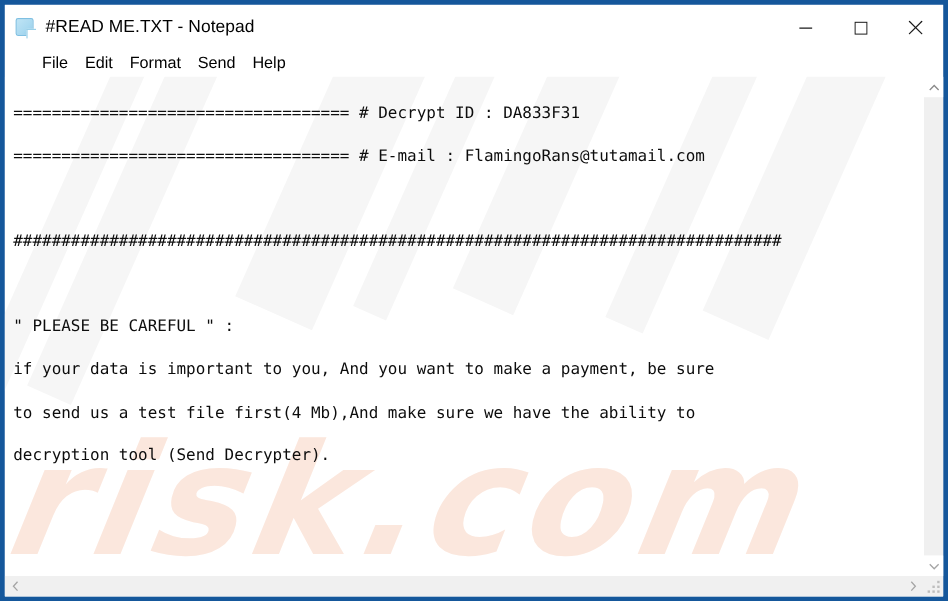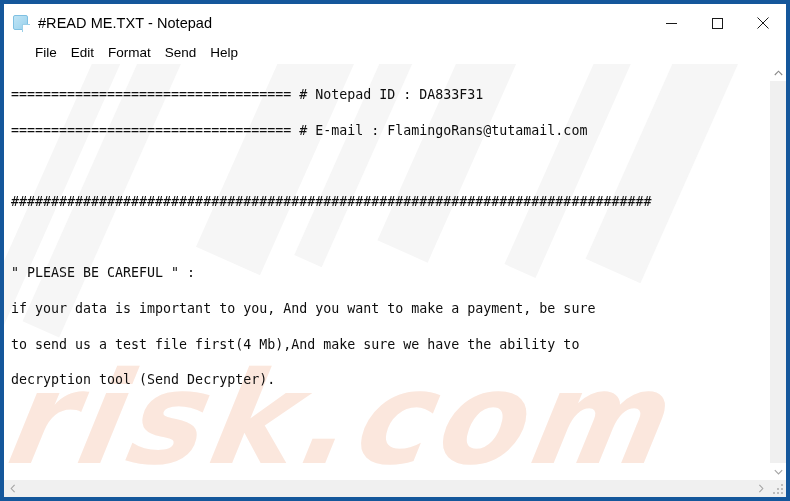--- a/index.html
+++ b/index.html
@@ -298,21 +298,21 @@
         <div class="wm-stripe" style="left:86px;  top:-60px; width:40px; height:340px;"></div>
         <div class="wm-stripe" style="left:250px; top:-90px; width:70px; height:300px;"></div>
         <div class="wm-stripe" style="left:350px; top:-90px; width:30px; height:300px;"></div>
         <div class="wm-stripe" style="left:430px; top:-90px; width:55px; height:290px;"></div>
         <div class="wm-stripe" style="left:560px; top:-80px; width:34px; height:300px;"></div>
         <div class="wm-stripe" style="left:640px; top:-80px; width:60px; height:300px;"></div>
         <div class="wm-text" style="left:10px; top:280px; font-size:128px; letter-spacing:6px; transform:skewX(-12deg);">risk.com</div>
       </div>
 
       <div id="text-content">
-<div class="txt-line">=================================== # Notepad ID : DA833F31</div>
+<div class="txt-line">=================================== # Decrypt ID : DA833F31</div>
 <div class="txt-line">=================================== # E-mail : FlamingoRans@tutamail.com</div>
 <div class="txt-line"></div>
 <div class="txt-line">################################################################################</div>
 <div class="txt-line"></div>
 <div class="txt-line">" PLEASE BE CAREFUL " :</div>
 <div class="txt-line">if your data is important to you, And you want to make a payment, be sure</div>
 <div class="txt-line">to send us a test file first(4 Mb),And make sure we have the ability to</div>
 <div class="txt-line">decryption tool (Send Decrypter).</div>
 
 

